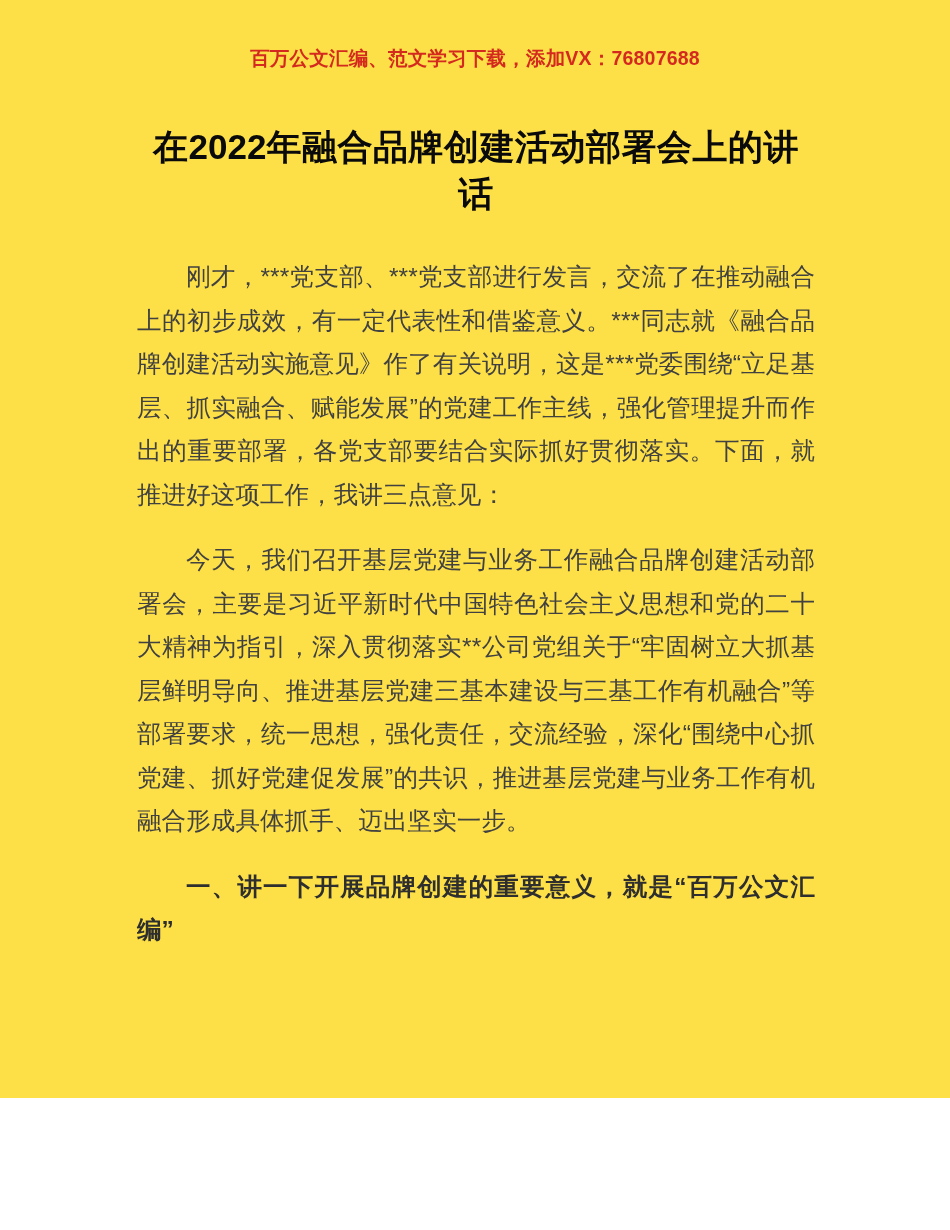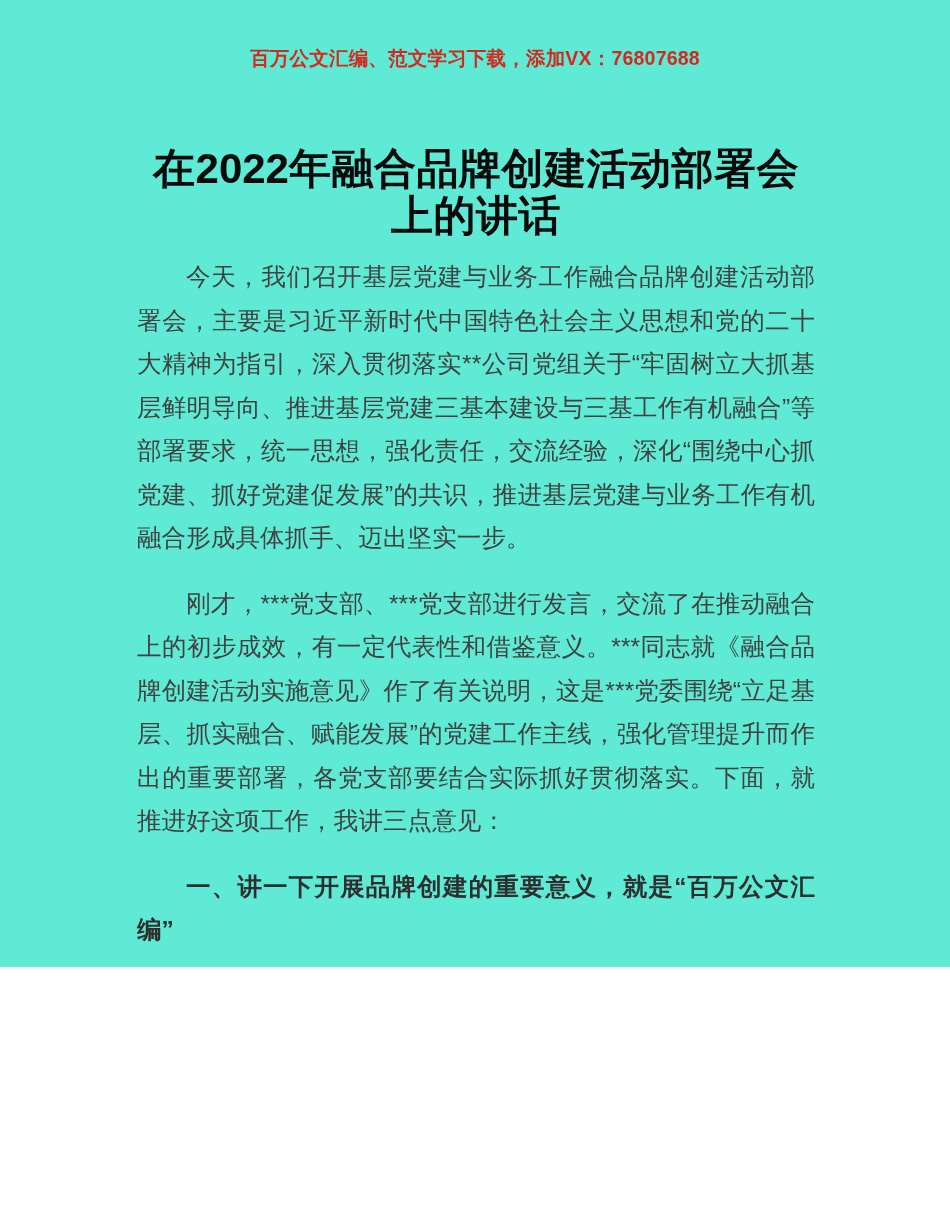--- a/index.html
+++ b/index.html
@@ -10,22 +10,22 @@
   body {
     width: 950px;
     height: 1230px;
     font-family: "Liberation Sans", "DejaVu Sans", sans-serif;
     -webkit-font-smoothing: antialiased;
   }
 
   .page {
     position: relative;
     width: 950px;
-    height: 967px;
-    background: #5eead4;
+    height: 1098px;
+    background: #fde047;
     box-sizing: border-box;
     overflow: hidden;
   }
 
   
   .wm-header {
     position: absolute;
     top: 45px;
     left: 0;
     width: 950px;
@@ -34,26 +34,26 @@
     font-size: 19.5px;
     font-weight: 700;
     letter-spacing: 0.2px;
     white-space: nowrap;
     font-family: "Liberation Sans", "DejaVu Sans", sans-serif;
   }
 
   
   .doc-title {
     position: absolute;
-    top: 117px;
+    top: 100px;
     left: 137px;
     width: 678px;
     text-align: center;
     font-family: "Liberation Serif", "DejaVu Serif", serif;
-    font-size: 42px;
+    font-size: 35px;
     font-weight: 700;
     line-height: 47px;
     color: #0a0a0a;
     letter-spacing: 0.5px;
   }
   .doc-title .num {
     font-family: "Liberation Sans", "DejaVu Sans", sans-serif;
     font-weight: 700;
     letter-spacing: 0px;
   }
@@ -97,22 +97,22 @@
 <body>
 
 <div class="page">
 
   <div class="wm-header">百万公文汇编、范文学习下载，添加VX：76807688</div>
 
   <h1 class="doc-title"><span>在</span><span class="num">2022</span><span>年融合品牌创建活动部署会上的讲话</span></h1>
 
   <div class="body-wrap">
 
+    <p class="para">刚才，***党支部、***党支部进行发言，交流了在推动融合上的初步成效，有一定代表性和借鉴意义。***同志就《融合品牌创建活动实施意见》作了有关说明，这是***党委围绕“立足基层、抓实融合、赋能发展”的党建工作主线，强化管理提升而作出的重要部署，各党支部要结合实际抓好贯彻落实。下面，就推进好这项工作，我讲三点意见：</p>
+
     <p class="para">今天，我们召开基层党建与业务工作融合品牌创建活动部署会，主要是习近平新时代中国特色社会主义思想和党的二十大精神为指引，深入贯彻落实**公司党组关于“牢固树立大抓基层鲜明导向、推进基层党建三基本建设与三基工作有机融合”等部署要求，统一思想，强化责任，交流经验，深化“围绕中心抓党建、抓好党建促发展”的共识，推进基层党建与业务工作有机融合形成具体抓手、迈出坚实一步。</p>
-
-    <p class="para">刚才，***党支部、***党支部进行发言，交流了在推动融合上的初步成效，有一定代表性和借鉴意义。***同志就《融合品牌创建活动实施意见》作了有关说明，这是***党委围绕“立足基层、抓实融合、赋能发展”的党建工作主线，强化管理提升而作出的重要部署，各党支部要结合实际抓好贯彻落实。下面，就推进好这项工作，我讲三点意见：</p>
 
     <p class="heading">一、讲一下开展品牌创建的重要意义，就是“百万公文汇编”</p>
 
 
   </div>
 
 </div>
 
 </body></html>

